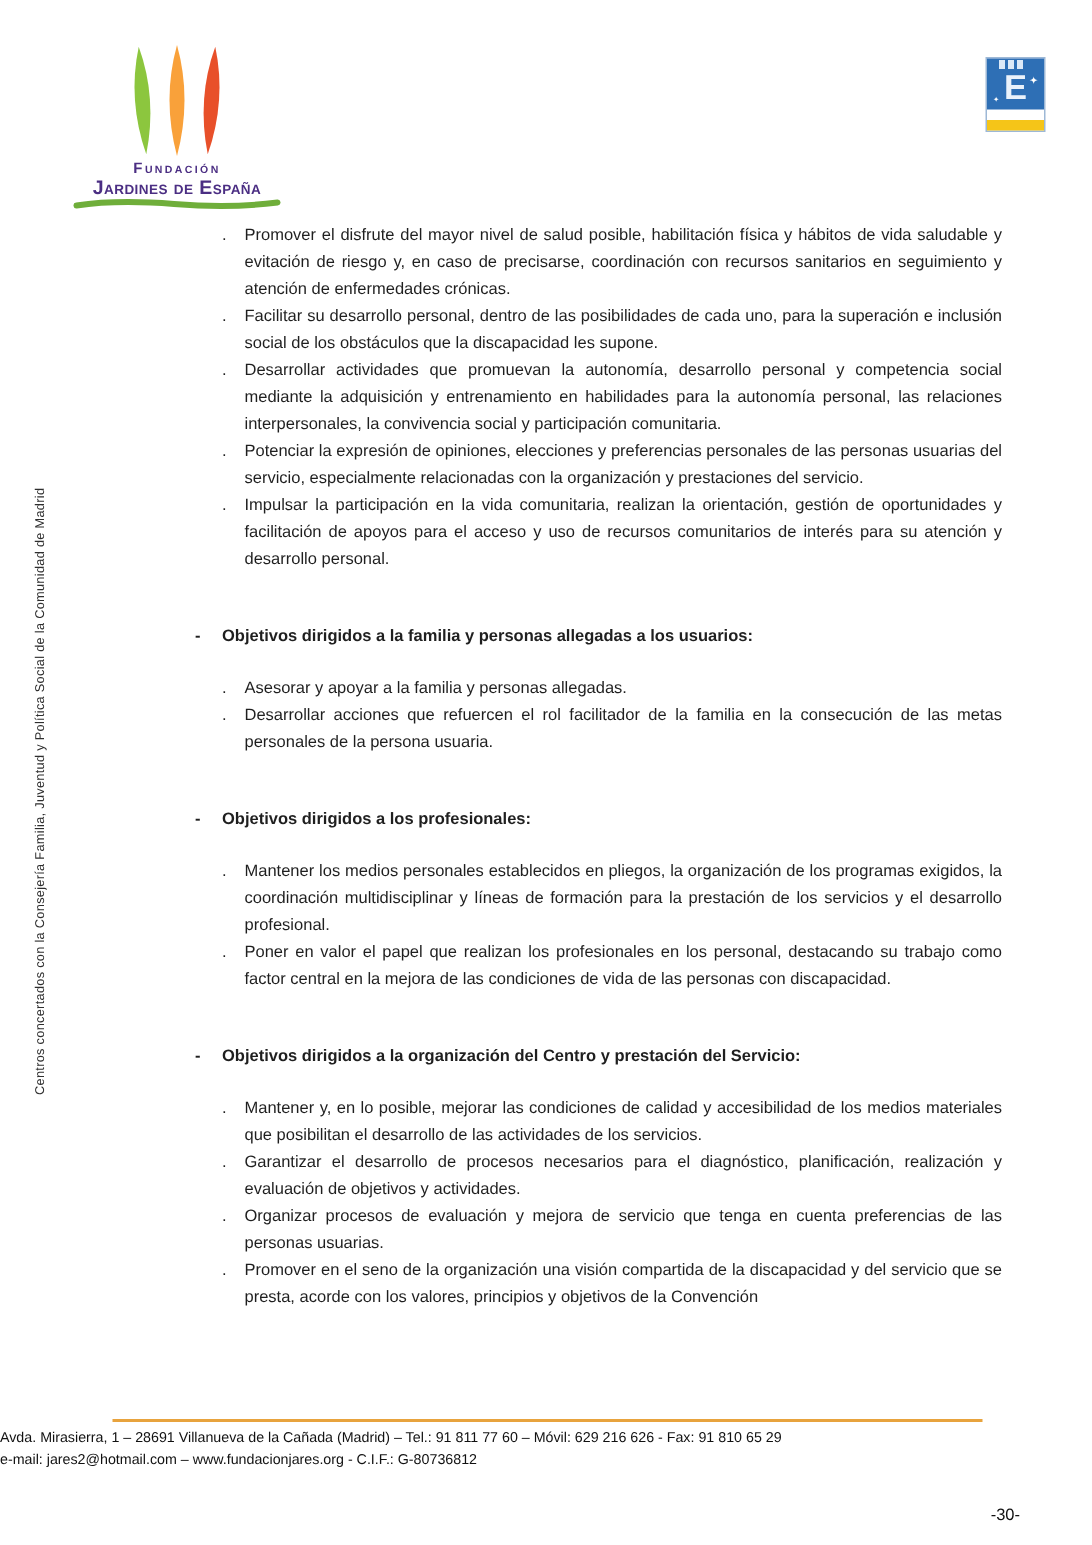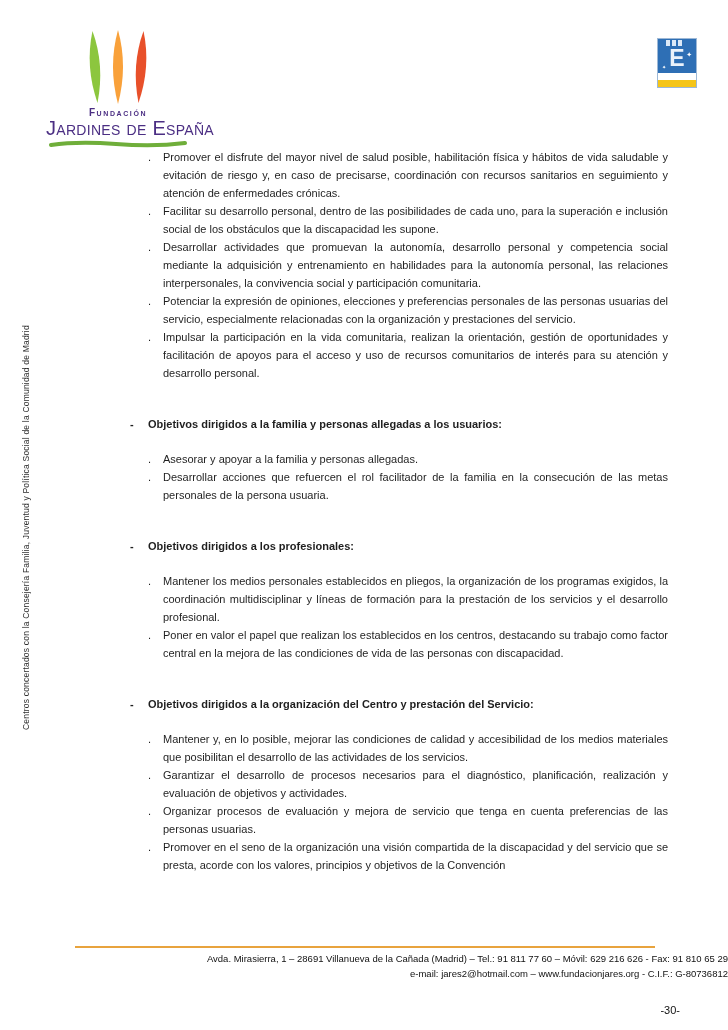--- a/index.html
+++ b/index.html
@@ -29,21 +29,21 @@
   .logo-leaves{display:block;margin:0 auto;}
   .logo-fundacion{
     margin-top:1px;
     font-size:10px;font-weight:bold;
     font-variant-caps:small-caps;
     letter-spacing:1.6px;
     color:var(--logo_purple);
   }
   .logo-jardines{
     margin-top:-1px;
-    font-size:20px;font-weight:normal;
+    font-size:13px;font-weight:bold;
     font-variant-caps:small-caps;
     letter-spacing:.3px;
     color:var(--logo_purple);
     white-space:nowrap;
   }
   .logo-underline{display:block;margin:0 auto;}
 
   
   .badge{position:absolute;right:31px;top:38px;width:38px;border:1px solid #9db8d6;}
   .badge-main{position:relative;height:34px;background:var(--badge_blue);}
@@ -81,21 +81,21 @@
   .bullet-row{display:flex;margin-left:18px;}
   .bullet-marker{flex:0 0 15px;text-align:left;}
   .bullet-text{flex:1;text-align:justify;}
   .heading-row{display:flex;font-weight:bold;margin:33px 0 17px 0;}
   .dash-marker{flex:0 0 18px;}
   .heading-text{flex:1;}
 
   
   .footer{position:absolute;left:0;right:0;top:946px;}
   .footer-rule{margin:0 73px 0 75px;border-top:2px solid var(--footer_rule_orange);}
-  .footer-lines{padding-top:4px;text-align:right;font-size:9.5px;line-height:14.5px;color:#111;padding-left:32px;}
+  .footer-lines{padding-top:4px;text-align:left;font-size:9.5px;line-height:14.5px;color:#111;}
   .page-number{position:absolute;right:48px;top:1004px;font-size:11px;color:#111;text-align:center;}
 </style>
 </head>
 <body>
 
 <div class="page">
 
   <div class="logo">
     <svg class="logo-leaves" width="72" height="78" viewBox="0 0 72 78">
       <path d="M13 3 Q23 38 13 75 Q3 38 13 3 Z" style="fill:var(--leaf_green)" transform="rotate(-4 13 39)"></path>
@@ -168,21 +168,21 @@
           <span class="dash-marker">-</span>
           <span class="heading-text">Objetivos dirigidos a los profesionales:</span>
         </div>
         <div>
           <div class="bullet-row">
             <span class="bullet-marker">.</span>
             <span class="bullet-text">Mantener los medios personales establecidos en pliegos, la organización de los programas exigidos, la coordinación multidisciplinar y líneas de formación para la prestación de los servicios y el desarrollo profesional.</span>
           </div>
           <div class="bullet-row">
             <span class="bullet-marker">.</span>
-            <span class="bullet-text">Poner en valor el papel que realizan los establecidos en los centros, destacando su trabajo como factor central en la mejora de las condiciones de vida de las personas con discapacidad.</span>
+            <span class="bullet-text">Poner en valor el papel que realizan los profesionales en los personal, destacando su trabajo como factor central en la mejora de las condiciones de vida de las personas con discapacidad.</span>
           </div>
         </div>
         <div class="heading-row">
           <span class="dash-marker">-</span>
           <span class="heading-text">Objetivos dirigidos a la organización del Centro y prestación del Servicio:</span>
         </div>
         <div>
           <div class="bullet-row">
             <span class="bullet-marker">.</span>
             <span class="bullet-text">Mantener y, en lo posible, mejorar las condiciones de calidad y accesibilidad de los medios materiales que posibilitan el desarrollo de las actividades de los servicios.</span>

